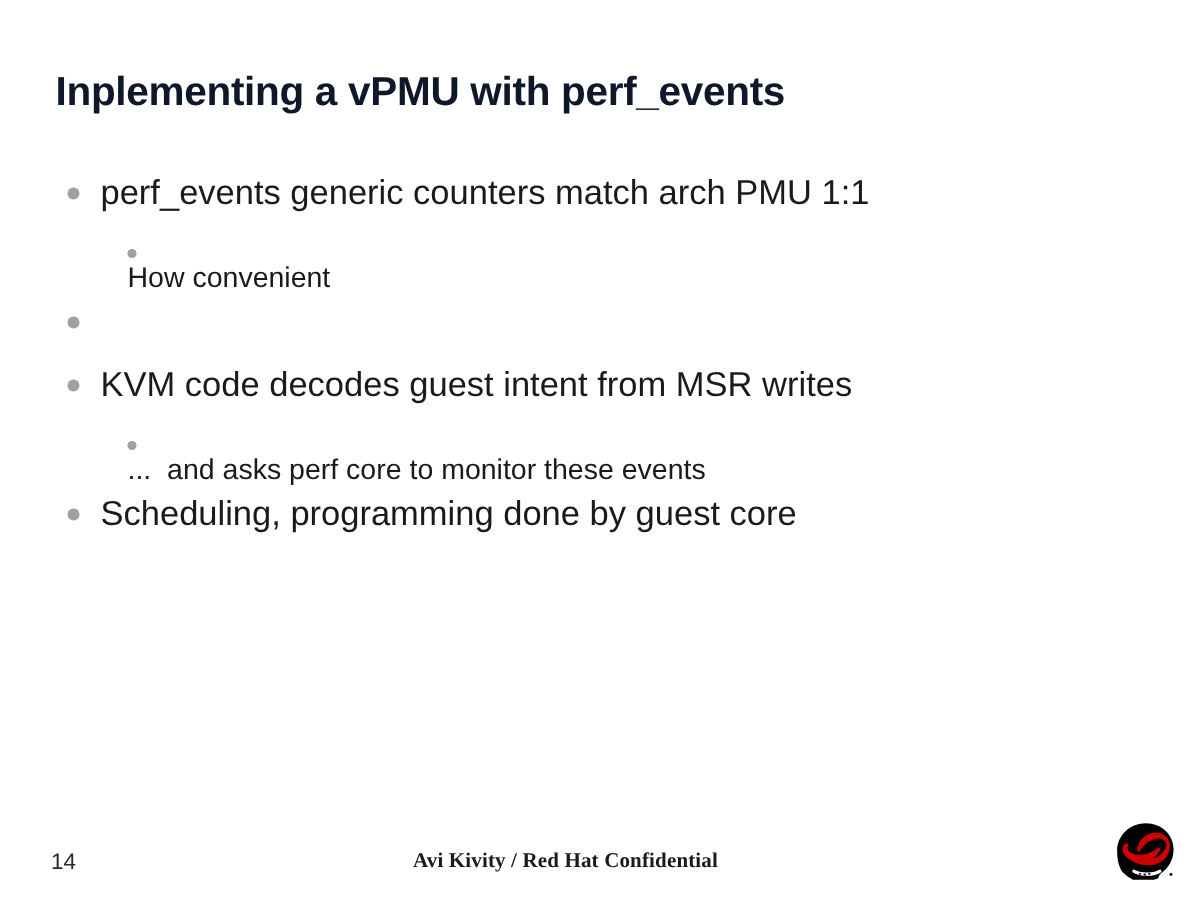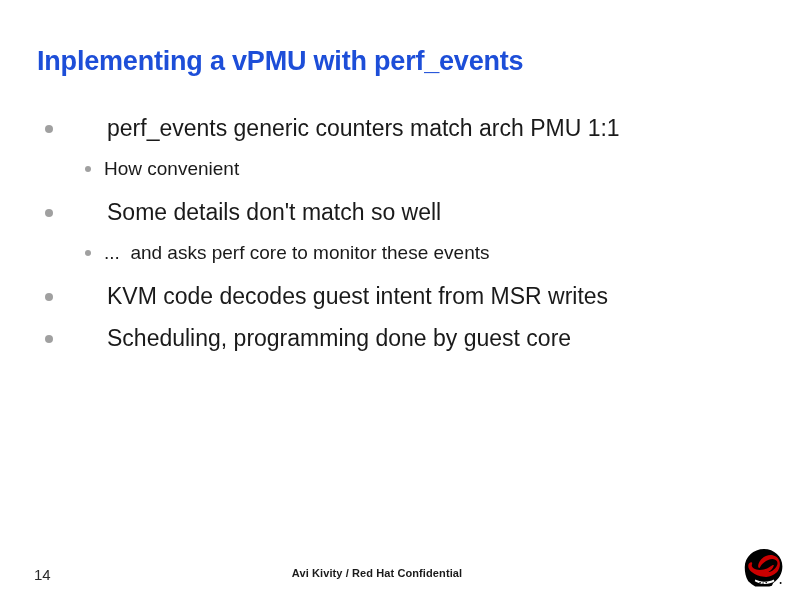--- a/index.html
+++ b/index.html
@@ -18,21 +18,21 @@
     overflow: hidden;
   }
 
   
   .slide-title {
     position: absolute;
     left: 37px;
     top: 46px;
     font-size: 27px;
     font-weight: bold;
-    color: #1d4ed8;
+    color: #0f172a;
     letter-spacing: -0.2px;
     white-space: nowrap;
   }
 
   
   .body-list {
     position: absolute;
     left: 37px;
     top: 113px;
     width: 720px;
@@ -41,20 +41,21 @@
     display: flex;
     align-items: flex-start;
   }
   .bullet-row.level-1 {
     padding-left: 8px;
     min-height: 42px;
   }
   .bullet-row.level-2 {
     padding-left: 48px;
     min-height: 42px;
+    flex-direction: column;
   }
 
   .bullet-dot {
     flex: 0 0 auto;
     border-radius: 50%;
     background: #a0a0a0;
   }
   .level-1 .bullet-dot {
     width: 8px;
     height: 8px;
@@ -68,46 +69,46 @@
     margin-right: 13px;
   }
 
   .bullet-text {
     color: #1a1a1a;
     white-space: pre;
   }
   .level-1 .bullet-text {
     font-size: 23px;
     line-height: 30px;
-    margin-left: 40px;
   }
   .level-2 .bullet-text {
     font-size: 19px;
     line-height: 27px;
   }
 
   
   .page-number {
     position: absolute;
     left: 34px;
     top: 566px;
     font-size: 15px;
     color: #2b2b2b;
   }
   .footer-note {
     position: absolute;
     left: 14px;
     right: 0;
     top: 567px;
     text-align: center;
-    font-size: 11px;
+    font-size: 14px;
     font-weight: bold;
     color: #1a1a1a;
     letter-spacing: 0.1px;
     padding-right: 60px;
+    font-family: Liberation Serif, serif;
   }
 
   
   .logo {
     position: absolute;
     left: 742px;
     top: 548px;
     width: 44px;
     height: 42px;
   }
@@ -126,32 +127,31 @@
       <span class="bullet-text">perf_events generic counters match arch PMU 1:1</span>
     </div>
 
     <div class="bullet-row level-2">
       <span class="bullet-dot"></span>
       <span class="bullet-text">How convenient</span>
     </div>
 
     <div class="bullet-row level-1">
       <span class="bullet-dot"></span>
-      <span class="bullet-text">Some details don't match so well</span>
     </div>
 
+
+    <div class="bullet-row level-1">
+      <span class="bullet-dot"></span>
+      <span class="bullet-text">KVM code decodes guest intent from MSR writes</span>
+    </div>
 
     <div class="bullet-row level-2">
       <span class="bullet-dot"></span>
       <span class="bullet-text">...  and asks perf core to monitor these events</span>
-    </div>
-
-    <div class="bullet-row level-1">
-      <span class="bullet-dot"></span>
-      <span class="bullet-text">KVM code decodes guest intent from MSR writes</span>
     </div>
 
     <div class="bullet-row level-1">
       <span class="bullet-dot"></span>
       <span class="bullet-text">Scheduling, programming done by guest core</span>
     </div>
 
   </div>
 
   <div class="page-number">14</div>

